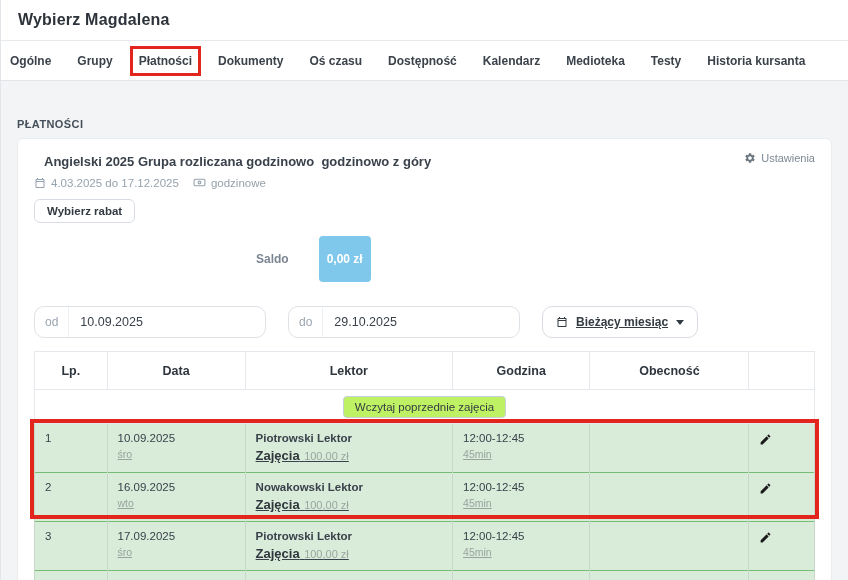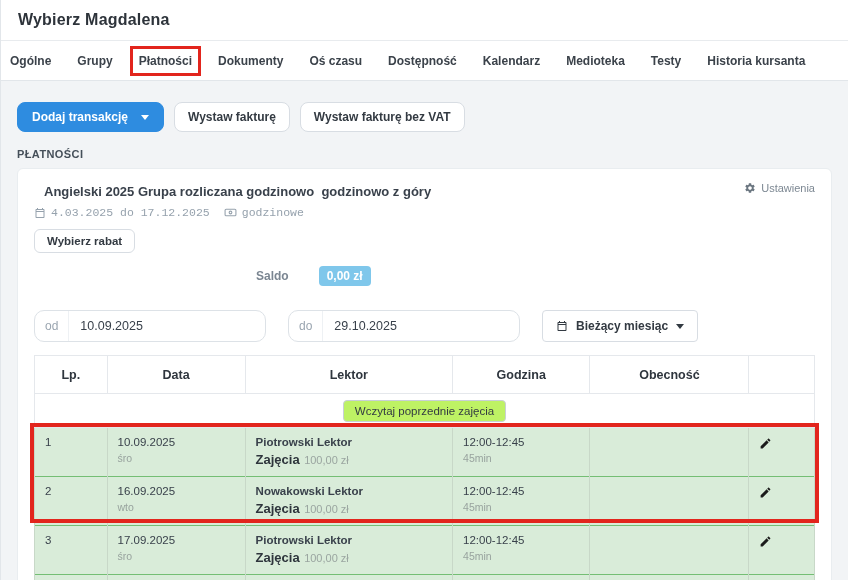--- a/index.html
+++ b/index.html
@@ -53,54 +53,54 @@
   .card {
     position:relative; background:#fff; border:1px solid #e9edf0; border-radius:6px;
     padding:15px 16px 20px; min-height:600px;
   }
   .card-settings {
     position:absolute; top:13px; right:16px;
     display:flex; gap:5px;
     font-size:11px; color:#7d8893; cursor:pointer;
   }
   .card-title { font-size:13px; font-weight:600; color:#39414b; white-space:pre-wrap;margin-left:10px; }
-  .card-meta { display:flex; gap:14px; align-items:center; margin-top:7px; font-size:11.5px; color:#96a2ad;font-family:Liberation Mono, monospace; }
+  .card-meta { display:flex; gap:14px; align-items:center; margin-top:7px; font-size:11.5px; color:#96a2ad; }
   .meta-item { display:flex; align-items:center; gap:5px; }
   .btn-sm { padding:5px 12px; font-size:11.5px; border-radius:6px; margin-top:10px; }
 
   .saldo-row { margin-top:13px; padding-left:222px; display:flex; align-items:center; gap:30px; }
   .saldo-label { font-size:12px; font-weight:700; color:#7b8692; }
-  .saldo-badge { background:#7fc7eb; color:#fff; font-size:12px; font-weight:700; padding:3px 8px; border-radius:4px; }
+  .saldo-badge { background:#7fc7eb; color:#fff; font-size:12px; font-weight:700; padding:16px 8px; border-radius:4px; }
 
   .filters { margin-top:24px; display:flex; align-items:center; gap:22px; }
   .input-group {
     display:flex; align-items:center; height:32px; width:232px;
     border:1px solid #dde2e7; border-radius:10px; background:#fff; cursor:text;
   }
   .input-prefix { padding:0 10px; font-size:12px; color:#9aa5b0; border-right:1px solid #eef1f4; line-height:30px; }
   .input-value { padding:0 11px; font-size:12.5px; color:#39414b; }
-  .period-btn { display:flex; align-items:center; gap:8px; height:32px; border-radius:4px; padding:0 13px; font-weight:700; }
+  .period-btn { display:flex; align-items:center; gap:8px; height:32px; border-radius:10px; padding:0 13px; font-weight:700;text-decoration:underline; }
 
   
   .table-wrap { position:relative; margin-top:13px; }
   table { width:100%; border-collapse:collapse; table-layout:fixed; }
   th {
     border:1px solid #e5e8ec; background:#fff; height:38px;
     text-align:center; padding:0 10px; font-size:12.5px; font-weight:700; color:#2f363e;
   }
   .load-row td { border:1px solid #e5e8ec; height:34px; text-align:center; background:#fff; }
   .load-btn { background:#bef264; border:1px solid #c9cfd6; border-radius:4px; padding:4px 11px; font-size:11.5px; color:#333a42; font-family:inherit; cursor:pointer; }
   .data-row td {
     background:#d9ecd9; height:46px; vertical-align:top; padding:8px 10px;
     border-top:1px solid #74be74; border-right:1px solid #c8d8c8; border-left:1px solid #c8d8c8;
   }
   .cell-main { font-size:11.5px; color:#39414b; }
-  .cell-sub { font-size:10.5px; color:#98a39e; margin-top:4px; }
+  .cell-sub { font-size:10.5px; color:#98a39e; margin-top:4px;text-decoration:underline; }
   .lect-name { font-size:11.5px; font-weight:700; color:#39414b; }
-  .item-line { margin-top:2px; white-space:nowrap; }
+  .item-line { margin-top:2px; white-space:nowrap;text-decoration:underline; }
   .item-name { font-size:13px; font-weight:700; color:#2e353c; }
   .item-price { font-size:11px; color:#9aa5a0; }
   .edit-cell { text-align:left; }
   .annotation-rows {
     position:absolute; left:-4px; right:-4px; top:68px; height:100px;
     border:4px solid #e2251d; pointer-events:none; z-index:4;
   }
   .icon { flex:0 0 auto; display:inline-block; }
 </style>
 </head>
@@ -121,28 +121,20 @@
   <span class="tab">Oś czasu</span>
   <span class="tab">Dostępność</span>
   <span class="tab">Kalendarz</span>
   <span class="tab">Medioteka</span>
   <span class="tab">Testy</span>
   <span class="tab">Historia kursanta</span>
 </nav>
 
 <main class="content">
 
-  <div class="toolbar">
-    <button class="btn btn-primary">
-      <span>Dodaj transakcję</span>
-      <span class="caret-down"></span>
-    </button>
-    <button class="btn">Wystaw fakturę</button>
-    <button class="btn">Wystaw fakturę bez VAT</button>
-  </div>
 
   <div class="section-label">PŁATNOŚCI</div>
 
   <section class="card">
 
     <div class="card-settings">
       <svg class="icon" width="12" height="12" viewBox="0 0 24 24" fill="#6b7680">
           <path d="M19.14 12.94c.04-.3.06-.61.06-.94 0-.32-.02-.64-.07-.94l2.03-1.58c.18-.14.23-.41.12-.61l-1.92-3.32c-.12-.22-.37-.29-.59-.22l-2.39.96c-.5-.38-1.03-.7-1.62-.94l-.36-2.54c-.04-.24-.24-.41-.48-.41h-3.84c-.24 0-.43.17-.47.41l-.36 2.54c-.59.24-1.13.57-1.62.94l-2.39-.96c-.22-.08-.47 0-.59.22L2.74 8.87c-.12.21-.08.47.12.61l2.03 1.58c-.05.3-.09.63-.09.94s.02.64.07.94l-2.03 1.58c-.18.14-.23.41-.12.61l1.92 3.32c.12.22.37.29.59.22l2.39-.96c.5.38 1.03.7 1.62.94l.36 2.54c.05.24.24.41.48.41h3.84c.24 0 .44-.17.47-.41l.36-2.54c.59-.24 1.13-.56 1.62-.94l2.39.96c.22.08.47 0 .59-.22l1.92-3.32c.12-.22.07-.47-.12-.61l-2.01-1.58zM12 15.6c-1.98 0-3.6-1.62-3.6-3.6s1.62-3.6 3.6-3.6 3.6 1.62 3.6 3.6-1.62 3.6-3.6 3.6z"></path>
         </svg>
       <span>Ustawienia</span>

